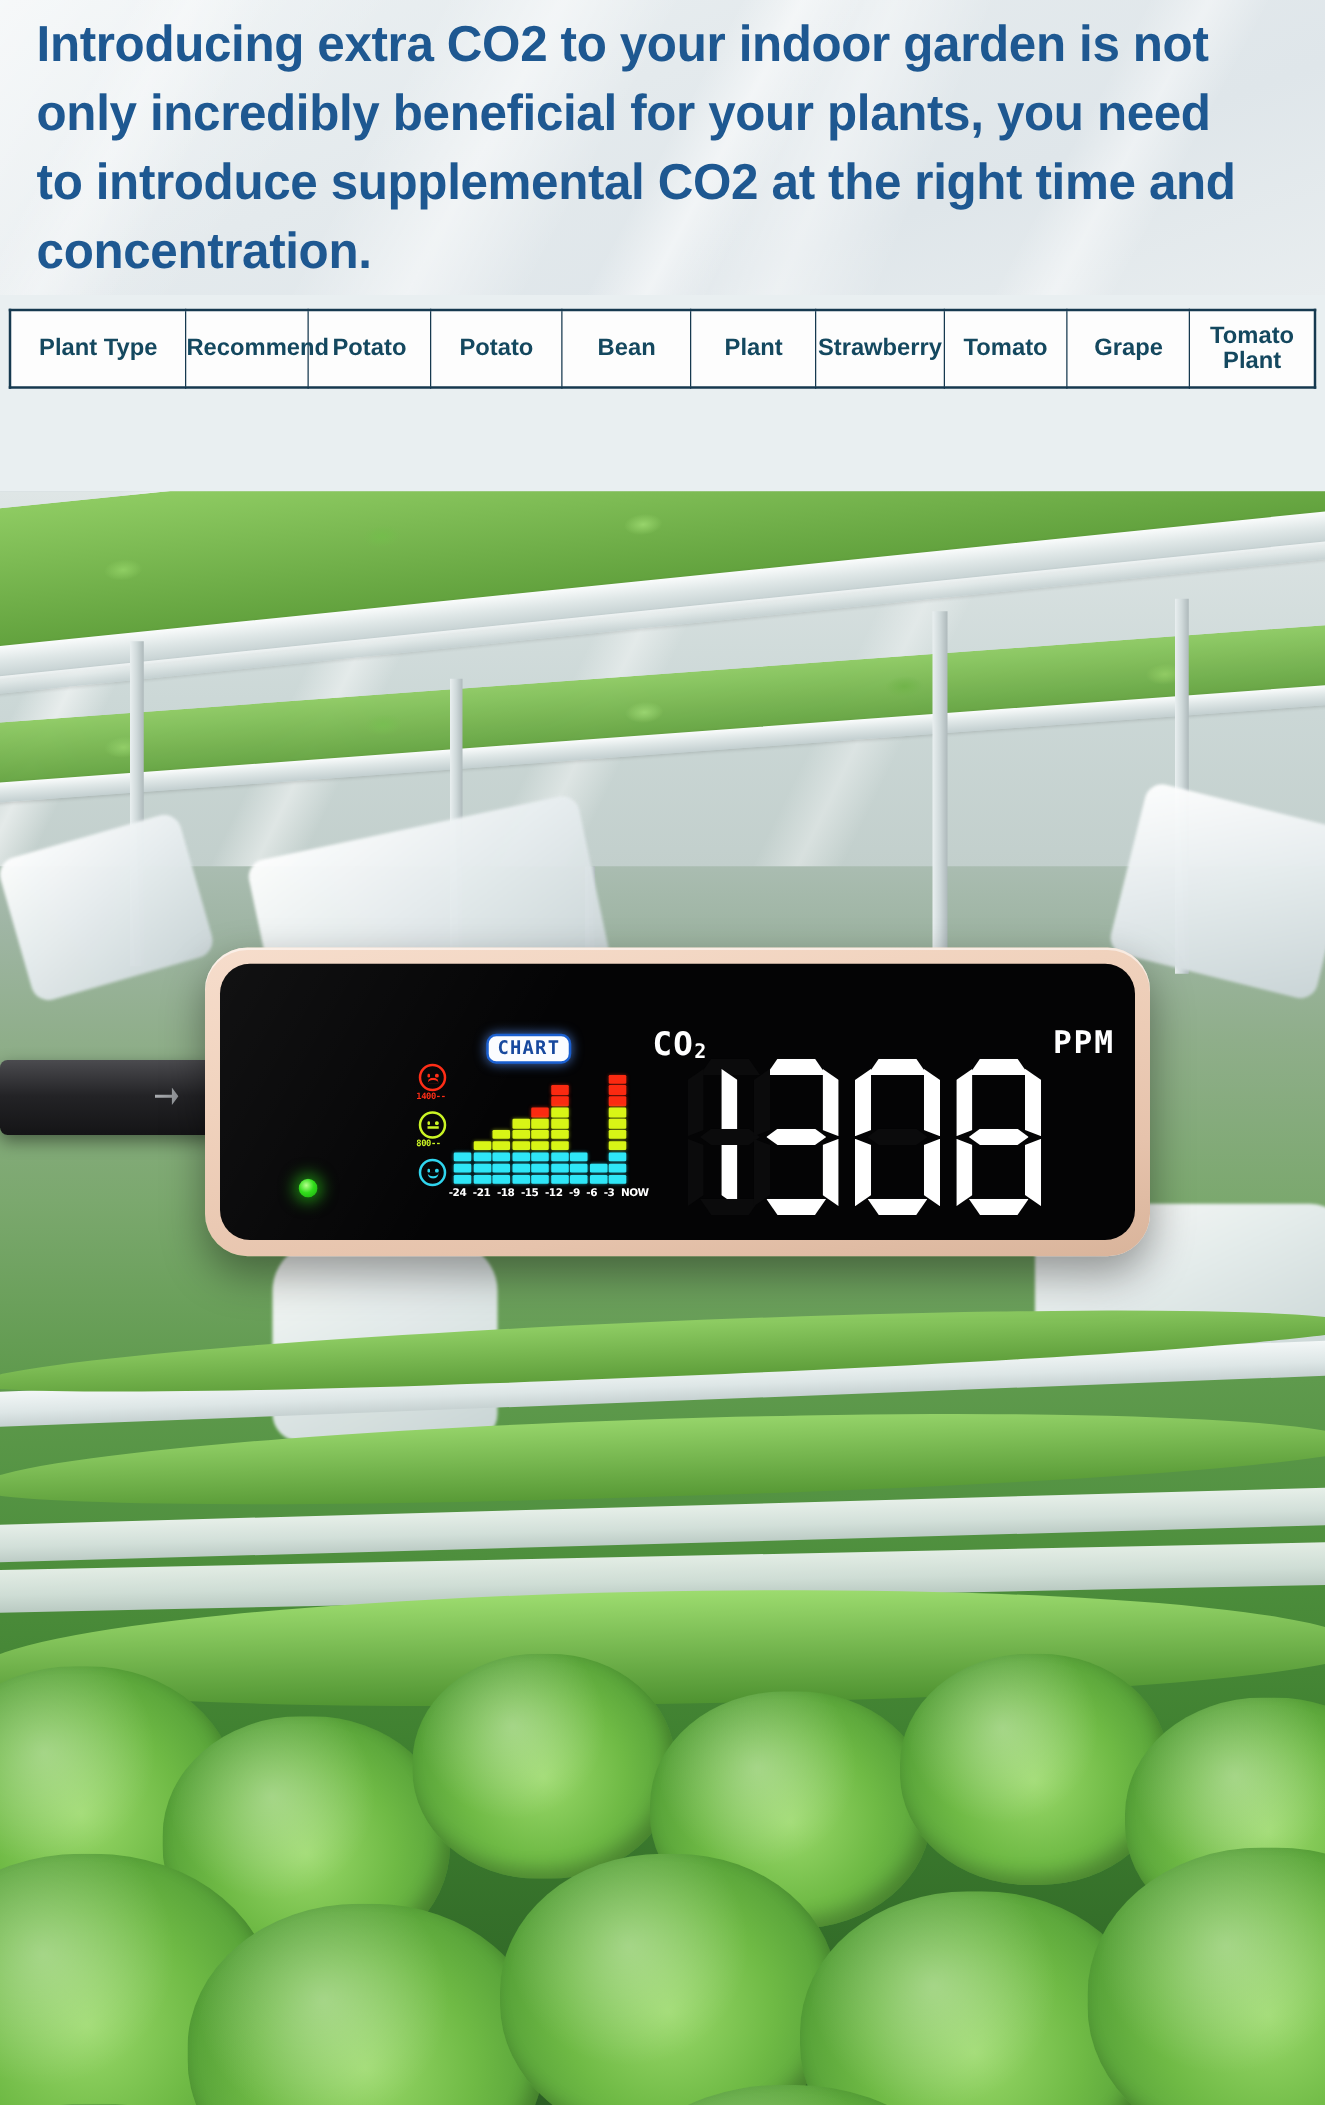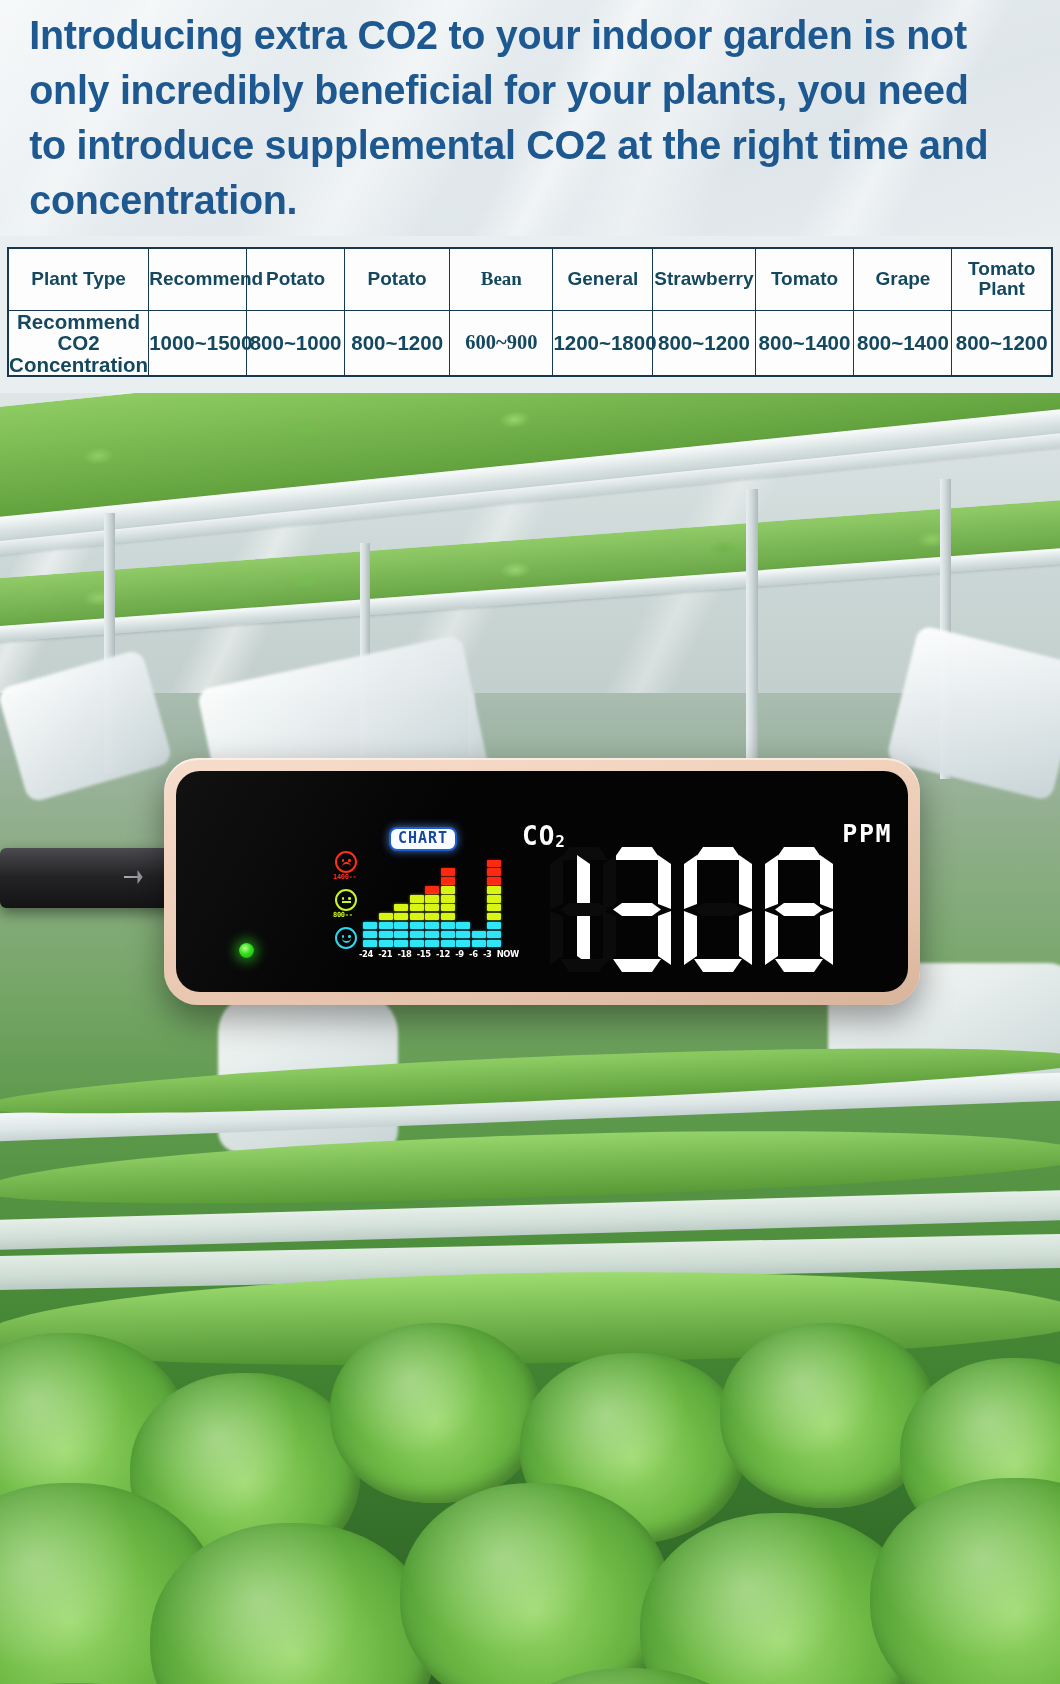--- a/index.html
+++ b/index.html
@@ -69,21 +69,21 @@
   td.label-head { font-size: 21px; }
   td.label-row {
     font-size: 16.5px;
     font-weight: 400;
     line-height: 1.15;
   }
   td.c-type  { width: 135px; }
   td.c-0 { width: 94px; }
   td.c-1 { width: 94px; }
   td.c-2 { width: 101px; }
-  td.c-3 { width: 99px; font-family: Liberation Serif, serif; }
+  td.c-3 { width: 99px; }
   td.c-4 { width: 96px; }
   td.c-5 { width: 98px; }
   td.c-6 { width: 95px; }
   td.c-7 { width: 94px; }
   td.c-8 { width: 96px; }
   td.small-head { font-size: 19px; margin-top: 48px; }
   td.two-line { font-size: 20px; line-height: 1.02; }
 
   
   #photo-scene {
@@ -310,37 +310,25 @@
 
 <div id="plant-table-wrap">
   <table id="plant-table">
     <tbody>
       <tr id="row-header">
         <td class="c-type label-head">Plant Type</td>
         <td class="c-0">Recommend</td>
         <td class="c-1">Potato</td>
         <td class="c-2">Potato</td>
         <td class="c-3">Bean</td>
-        <td class="c-4">General</td>
+        <td class="c-4">Plant</td>
         <td class="c-5 small-head">Strawberry</td>
         <td class="c-6">Tomato</td>
         <td class="c-7">Grape</td>
         <td class="c-8 two-line">Tomato Plant</td>
-      </tr>
-      <tr id="row-values">
-        <td class="c-type label-row">Recommend CO2 Concentration</td>
-        <td class="c-0">1000~1500</td>
-        <td class="c-1">800~1000</td>
-        <td class="c-2">800~1200</td>
-        <td class="c-3">600~900</td>
-        <td class="c-4">1200~1800</td>
-        <td class="c-5">800~1200</td>
-        <td class="c-6">800~1400</td>
-        <td class="c-7">800~1400</td>
-        <td class="c-8">800~1200</td>
       </tr>
     </tbody>
   </table>
 </div>
 
 <div id="photo-scene">
   <div class="gh-ceiling"></div>
 
   <div class="shelf shelf-green" style="left:-40px; top:18px; width:1160px; height:118px; transform: rotate(-5.8deg); transform-origin: left center;"></div>
   <div class="rail" style="left:-40px; top:128px; width:1160px; height:26px; transform: rotate(-5.8deg); transform-origin: left center;"></div>

